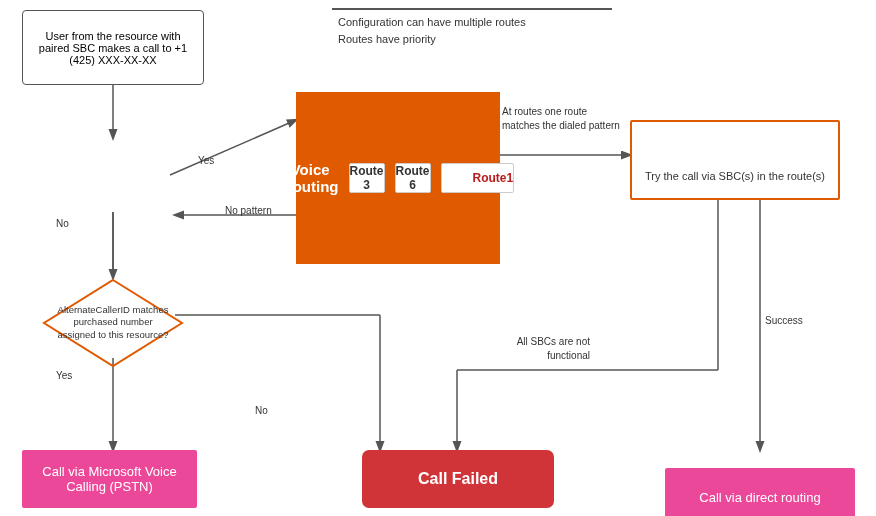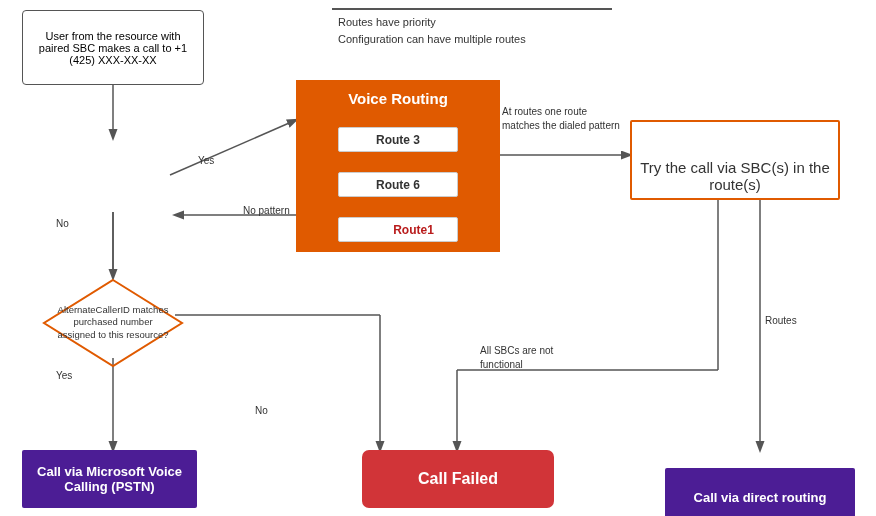--- a/index.html
+++ b/index.html
@@ -62,25 +62,25 @@
       justify-content: center;
     }
     .box-orange {
       background: #e05a00;
       color: #fff;
       border: none;
       font-size: 14px;
       font-weight: 600;
     }
     .box-blue {
-      background: #4c1d95;
+      background: #ec4899;
       color: #fff;
       border: none;
       font-size: 13px;
-      font-weight: 700;
+      font-weight: 400;
       border-radius: 2px;
     }
     .box-red {
       background: #d13438;
       color: #fff;
       border: none;
       font-size: 16px;
       font-weight: 700;
       border-radius: 7px;
     }
@@ -147,63 +147,63 @@
 
 
   <div class="label-text" style="left:198px; top:155px;">
     <span>Yes</span>
   </div>
 
   <div class="label-text" style="left:56px; top:218px;">
     <span>No</span>
   </div>
 
-  <div class="label-text" style="left:195px; top:205px;padding-left:48px;">
+  <div class="label-text" style="left:177px; top:205px;padding-left:48px;">
     <span>No pattern</span>
   </div>
 
-  <div class="box box-orange" style="left:296px; top:80px; width:204px; height:172px; flex-direction:column; gap:20px; padding:10px;">
+  <div class="box box-orange" style="left:296px; top:92px; width:204px; height:172px; flex-direction:row; gap:10px; padding:10px;">
     <span style="font-size:15px;font-weight:700;">Voice Routing</span>
 
     <div class="box box-rect" style="position:relative; width:120px; height:30px; background:#fff;">
       <span style="color:#333;font-size:12px;">Route 3</span>
     </div>
 
     <div class="box box-rect" style="position:relative; width:120px; height:30px; background:#fff;">
       <span style="color:#333;font-size:12px;">Route 6</span>
     </div>
 
     <div class="box box-rect" style="position:relative; width:120px; height:30px; background:#fff;">
       <span style="color:#b91c1c;font-size:12px;padding-left:31px;">Route1</span>
     </div>
   </div>
 
   <div class="note-box" style="left:332px; top:8px; width:280px;">
     <div>
+      <span>Configuration can have multiple routes</span>
+    </div>
+    <div>
       <span>Routes have priority</span>
-    </div>
-    <div>
-      <span>Configuration can have multiple routes</span>
     </div>
   </div>
 
   <div class="label-text" style="left:502px; top:105px; width:120px; line-height:1.4;">
     <span>At routes one route matches the dialed pattern</span>
   </div>
 
   <div class="box box-outline-orange" style="left:630px; top:120px; width:210px; height:80px;">
-    <span style="color:#333;font-size:15px; padding:4px;margin-top:32px;">Try the call via SBC(s) in the route(s)</span>
-  </div>
-
-  <div class="label-text" style="left:480px; top:344px; width:110px; line-height:1.4;">
+    <span style="color:#333;font-size:11px; padding:4px;margin-top:32px;">Try the call via SBC(s) in the route(s)</span>
+  </div>
+
+  <div class="label-text" style="left:480px; top:335px; width:110px; line-height:1.4;text-align:right;">
     <span>All SBCs are not functional</span>
   </div>
 
   <div class="label-text" style="left:765px; top:315px;">
-    <span>Routes</span>
+    <span>Success</span>
   </div>
 
   <div class="box-diamond-container" style="left:42px; top:278px; width:142px; height:90px;">
     <svg viewBox="0 0 142 90" style="position:absolute;top:0;left:0;width:100%;height:100%;">
       <polygon points="71,2 140,45 71,88 2,45" fill="none" stroke="#e05a00" stroke-width="2"></polygon>
     </svg>
     <div style="position:absolute;top:50%;left:50%;transform:translate(-50%,-50%);text-align:center;font-size:9.5px;color:#333;width:80%;line-height:1.3;">
       <span>AlternateCallerID matches purchased number assigned to this resource?</span>
     </div>
   </div>

